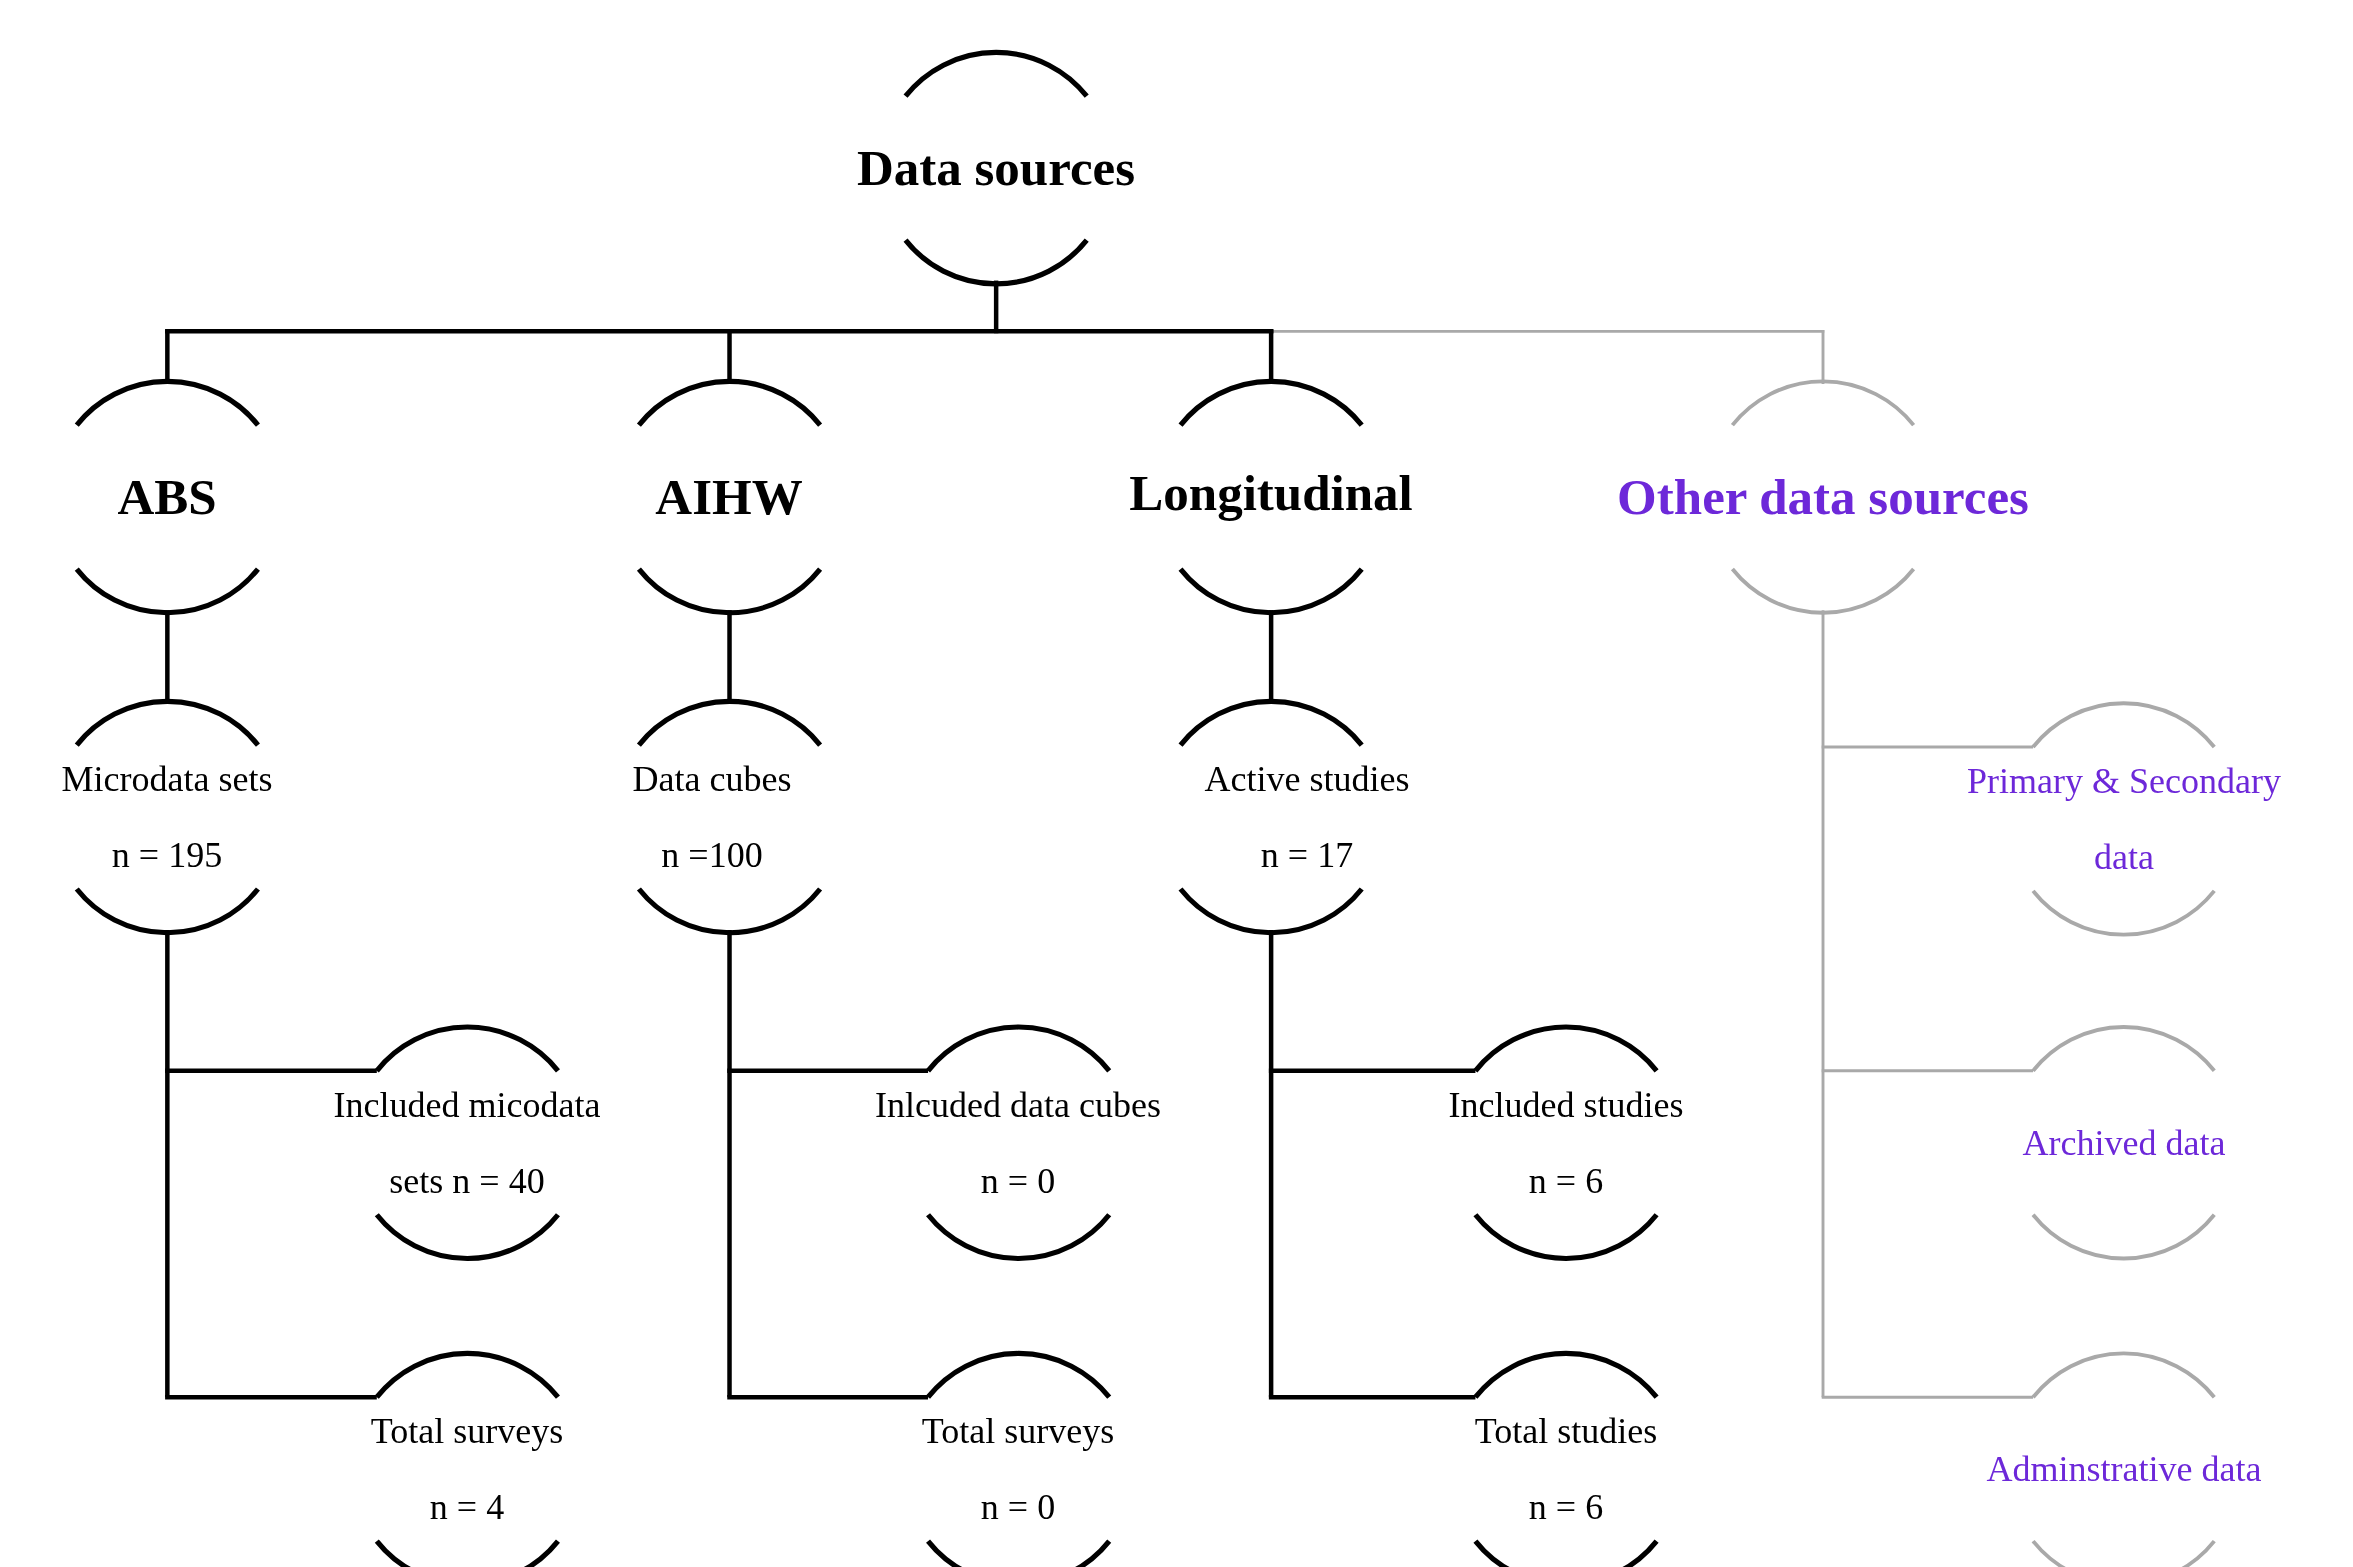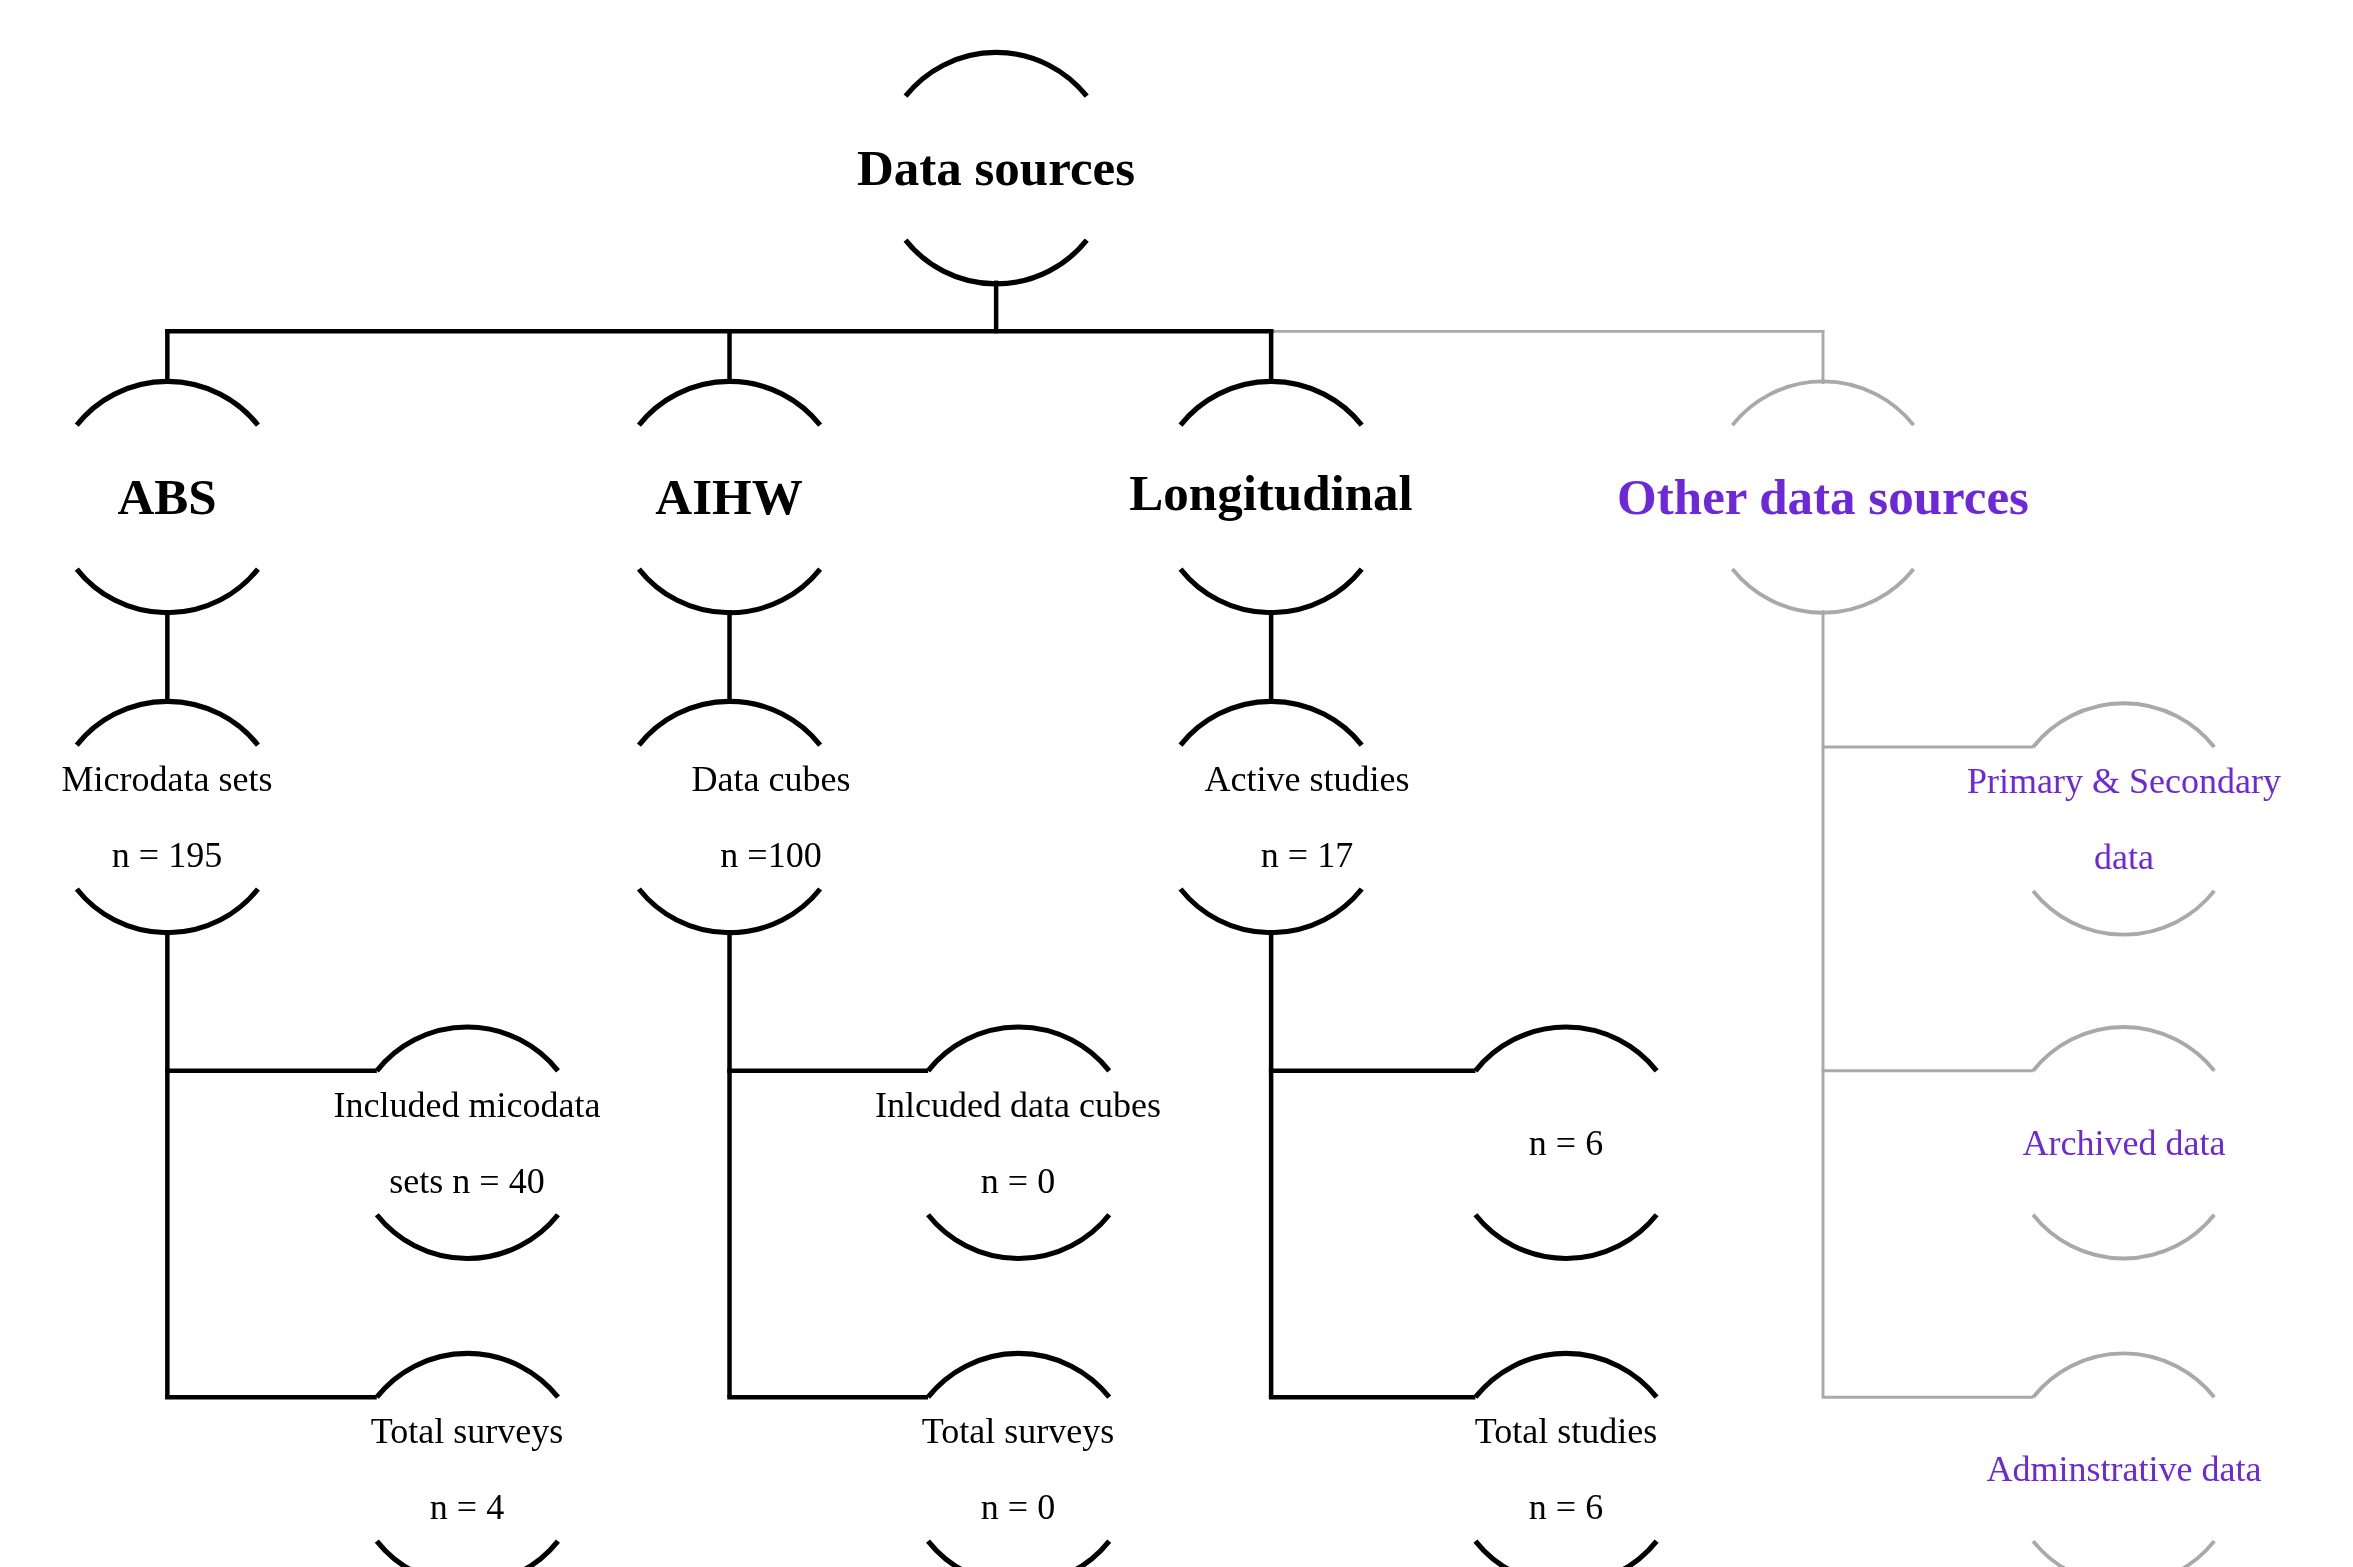--- a/index.html
+++ b/index.html
@@ -136,21 +136,21 @@
     <span>Longitudinal</span>
   </div>
   <div class="lbl bold gray" style="left:1823px; top:467px;">
     <span>Other data sources</span>
   </div>
 
   <div class="lbl" style="left:167px; top:787px;">
     <span>Microdata sets</span>
     <span>n = 195</span>
   </div>
-  <div class="lbl" style="left:771px; top:787px;">
+  <div class="lbl" style="left:712px; top:787px;">
     <span>Data cubes</span>
     <span>n =100</span>
   </div>
   <div class="lbl" style="left:1307px; top:787px;">
     <span>Active studies</span>
     <span>n = 17</span>
   </div>
   <div class="lbl gray" style="left:2124px; top:789px;">
     <span>Primary &amp; Secondary</span>
     <span>data</span>
@@ -158,20 +158,21 @@
 
   <div class="lbl" style="left:467px; top:1113px;">
     <span>Included micodata</span>
     <span>sets n = 40</span>
   </div>
   <div class="lbl" style="left:1018px; top:1113px;">
     <span>Inlcuded data cubes</span>
     <span>n = 0</span>
   </div>
   <div class="lbl" style="left:1566px; top:1113px;">
+    <span>Included studies</span>
     <span>n = 6</span>
   </div>
   <div class="lbl gray" style="left:2124px; top:1113px;">
     <span>Archived data</span>
   </div>
 
   <div class="lbl" style="left:467px; top:1439px;">
     <span>Total surveys</span>
     <span>n = 4</span>
   </div>

